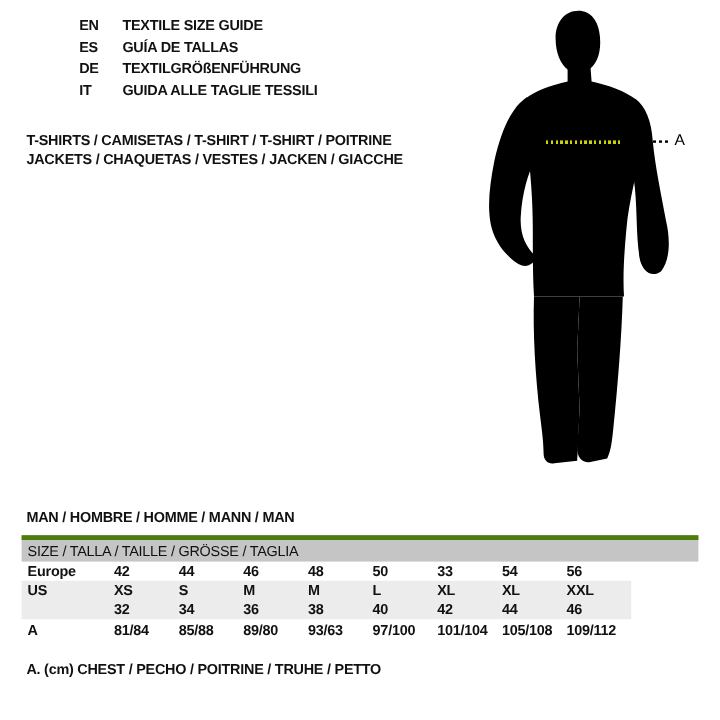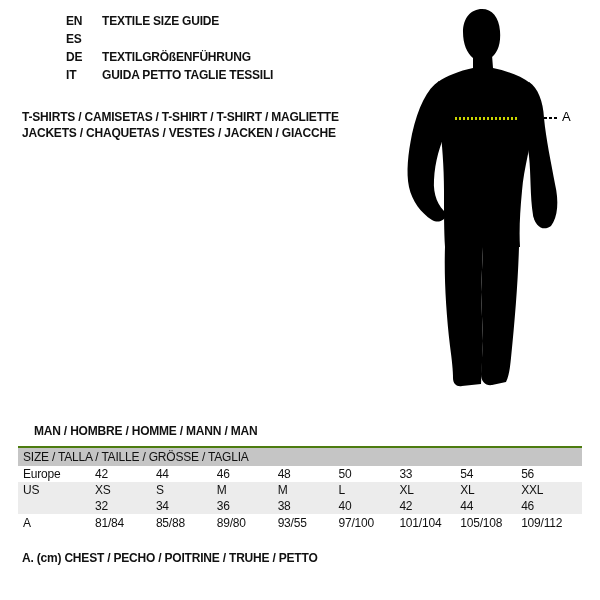--- a/index.html
+++ b/index.html
@@ -22,28 +22,28 @@
     background:repeating-linear-gradient(90deg,#c9d400 0 2px,transparent 2px 4px);
   }
   .callout-dashes{
     position:absolute;left:151px;top:112px;width:15px;height:2px;
     background:repeating-linear-gradient(90deg,#000 0 3px,transparent 3px 5px);
   }
   .measure-label{
     position:absolute;left:169px;top:104px;font-size:13px;font-weight:500;color:#000;letter-spacing:0;
   }
   
-  .section-title{position:absolute;left:34px;top:424px;font-size:12px;font-weight:bold;}
+  .section-title{position:absolute;left:22px;top:424px;font-size:12px;font-weight:bold;}
   
   .size-table{position:absolute;left:18px;top:446px;width:564px;}
   .table-header{
-    height:18px;line-height:18px;background:#c5c5c5;border-top:2px solid #4d7c0f;
+    height:18px;line-height:18px;background:#c5c5c5;border-top:4px solid #4d7c0f;
     padding-left:5px;font-size:12px;font-weight:400;color:#111;
   }
-  .grid{display:table;width:564px;table-layout:fixed;border-collapse:collapse;}
+  .grid{display:table;width:508px;table-layout:fixed;border-collapse:collapse;font-weight:bold;}
   .grid-row{display:table-row;}
   .grid-row.stripe .cell{background:#ececec;margin-left:43px;}
   .cell{display:table-cell;height:16px;line-height:16px;font-size:12px;
     text-align:left;vertical-align:middle;color:#111;}
   .cell.label{width:72px;text-align:left;padding-left:5px;}
   .grid-row.last .cell{height:19px;line-height:19px;}
   
   .footnote{position:absolute;left:22px;top:551px;font-size:12px;font-weight:bold;text-align:center;}
 </style>
 </head>
@@ -51,33 +51,34 @@
 
 <div id="stage">
 
   <div class="lang-list">
     <div class="lang-row">
       <span class="lang-code">EN</span>
       <span class="lang-text">TEXTILE SIZE GUIDE</span>
     </div>
     <div class="lang-row">
       <span class="lang-code">ES</span>
+      <span class="lang-text">GUÍA DE TALLAS</span>
     </div>
     <div class="lang-row">
       <span class="lang-code">DE</span>
       <span class="lang-text">TEXTILGRÖßENFÜHRUNG</span>
     </div>
     <div class="lang-row">
       <span class="lang-code">IT</span>
-      <span class="lang-text">GUIDA PETTO TAGLIE TESSILI</span>
+      <span class="lang-text">GUIDA ALLE TAGLIE TESSILI</span>
     </div>
   </div>
 
   <div class="categories">
-    <div>T-SHIRTS / CAMISETAS / T-SHIRT / T-SHIRT / MAGLIETTE</div>
+    <div>T-SHIRTS / CAMISETAS / T-SHIRT / T-SHIRT / POITRINE</div>
     <div>JACKETS / CHAQUETAS / VESTES / JACKEN / GIACCHE</div>
   </div>
 
   <div class="figure-wrap">
     <svg viewBox="0 0 180 388" aria-hidden="true">
       <g fill="#000000">
 
         <path d="M89,4 C78,4 70,13 70,27 C70,39 74,48 80,53 C85,56 94,56 99,52 C105,47 108,38 107,26 C106,12 99,4 89,4 Z"></path>
 
         <path d="M80,50 C86,54 93,54 99,50 L100,63 C114,66 128,71 137,78 C142,87 143,101 141,116 C138,140 131,162 129,186 C127,207 126,226 127,242 L52,242 C51,226 51,207 51,186 C51,160 49,140 47,120 C44,102 43,88 45,77 C53,71 66,66 80,63 Z"></path>
@@ -138,21 +139,21 @@
         <span class="cell">42</span>
         <span class="cell">44</span>
         <span class="cell">46</span>
       </div>
 
       <div class="grid-row last">
         <span class="cell label">A</span>
         <span class="cell">81/84</span>
         <span class="cell">85/88</span>
         <span class="cell">89/80</span>
-        <span class="cell">93/55</span>
+        <span class="cell">93/63</span>
         <span class="cell">97/100</span>
         <span class="cell">101/104</span>
         <span class="cell">105/108</span>
         <span class="cell">109/112</span>
       </div>
 
     </div>
   </div>
 
   <div class="footnote">A. (cm) CHEST / PECHO / POITRINE / TRUHE / PETTO</div>

